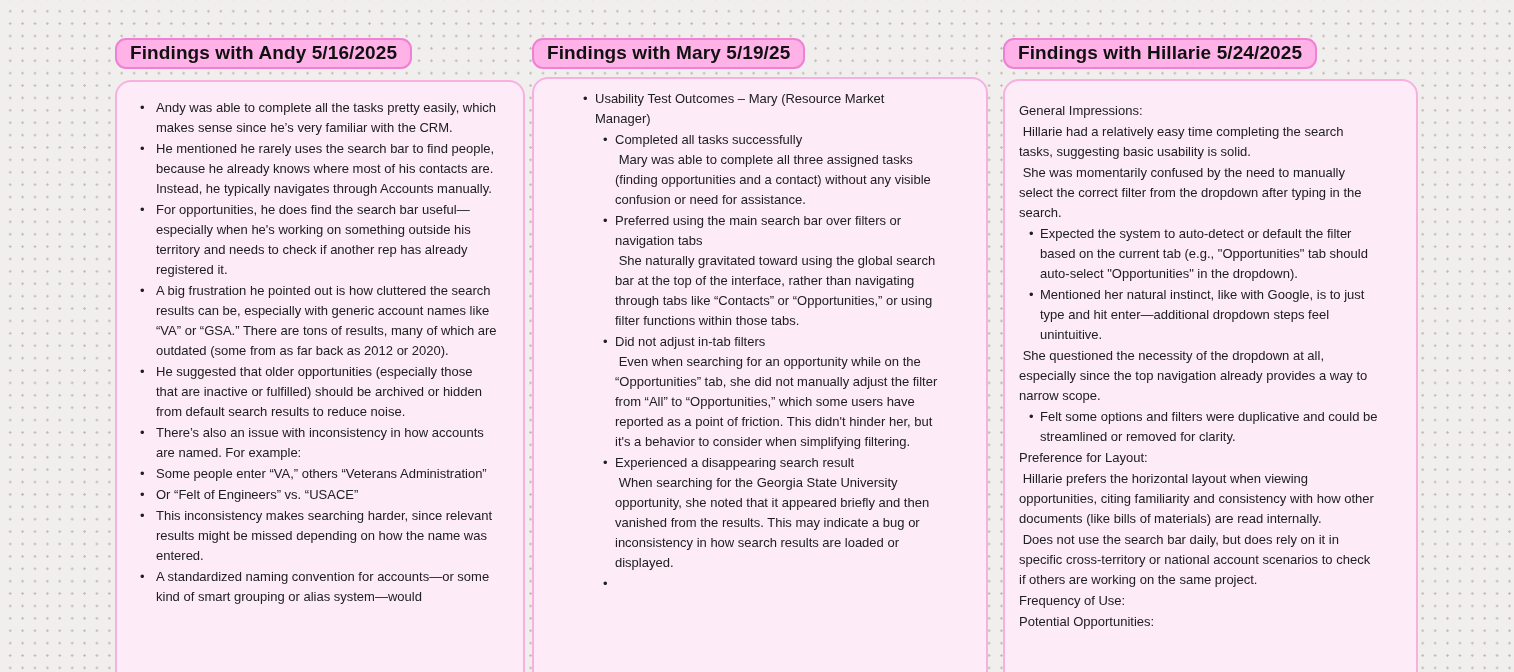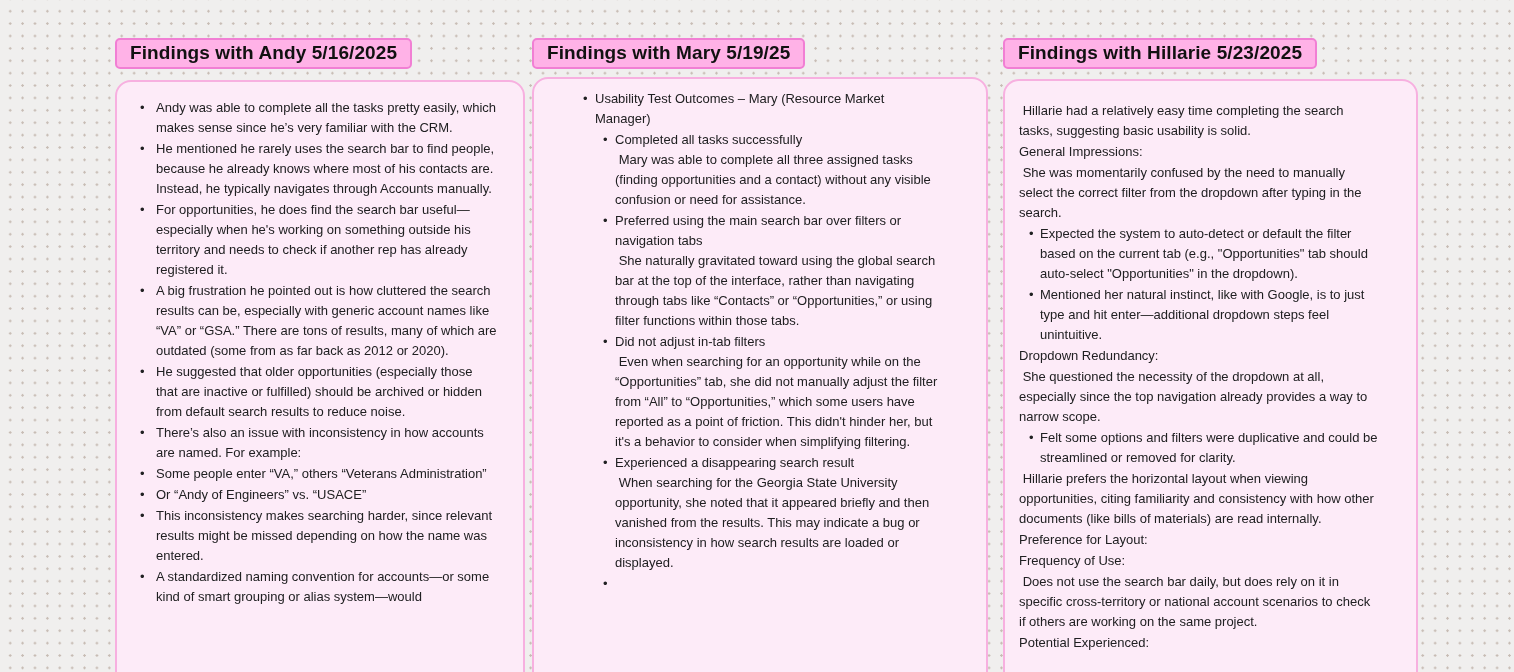--- a/index.html
+++ b/index.html
@@ -14,21 +14,21 @@
   }
   .column { position:absolute; top:38px; }
   .col-andy     { left:115px;  width:410px; }
   .col-mary     { left:532px;  width:456px; }
   .col-hillarie { left:1003px; width:415px; }
 
   .pill {
     display:inline-block;
     background:var(--pill-fill,#ffb2e7);
     border:2.5px solid var(--pill-border,#f17fd4);
-    border-radius:5px;
+    border-radius:11px;
     padding:2px 13px 3px 13px;
     font-size:19px; font-weight:700; color:#111;
     letter-spacing:.1px;
     white-space:nowrap;
   }
   .card {
     background:var(--card-fill,#fdebf8);
     border:2px solid var(--card-border,#f7b0e0);
     border-radius:16px;
     height:700px;
@@ -83,21 +83,21 @@
           <div class="block ind0">
             <span class="marker">•</span>
             <div class="content"><span>There’s also an issue with inconsistency in how accounts are named. For example:</span></div>
           </div>
           <div class="block ind0">
             <span class="marker">•</span>
             <div class="content"><span>Some people enter “VA,” others “Veterans Administration”</span></div>
           </div>
           <div class="block ind0">
             <span class="marker">•</span>
-            <div class="content"><span>Or “Andy of Engineers” vs. “USACE”</span></div>
+            <div class="content"><span>Or “Felt of Engineers” vs. “USACE”</span></div>
           </div>
           <div class="block ind0">
             <span class="marker">•</span>
             <div class="content"><span>This inconsistency makes searching harder, since relevant results might be missed depending on how the name was entered.</span></div>
           </div>
           <div class="block ind0">
             <span class="marker">•</span>
             <div class="content"><span>A standardized naming convention for accounts—or some kind of smart grouping or alias system—would</span></div>
           </div>
         </div>
@@ -130,62 +130,59 @@
           </div>
           <div class="block ind1">
             <span class="marker">•</span>
             <div class="content"><br></div>
           </div>
         </div>
     </div>
   </section>
 
   <section class="column col-hillarie">
-    <div class="pill">Findings with Hillarie 5/23/2025</div>
+    <div class="pill">Findings with Hillarie 5/24/2025</div>
     <div class="card">
       <div class="card-body">
           <div class="block ind0">
-            <div class="content"><span> Hillarie had a relatively easy time completing the search tasks, suggesting basic usability is solid.</span></div>
+            <div class="content"><span>General Impressions:</span></div>
           </div>
           <div class="block ind0">
-            <div class="content"><span>General Impressions:</span></div>
+            <div class="content"><span> Hillarie had a relatively easy time completing the search tasks, suggesting basic usability is solid.</span></div>
           </div>
           <div class="block ind0">
             <div class="content"><span> She was momentarily confused by the need to manually select the correct filter from the dropdown after typing in the search.</span></div>
           </div>
           <div class="block ind1">
             <span class="marker">•</span>
             <div class="content"><span>Expected the system to auto-detect or default the filter based on the current tab (e.g., "Opportunities" tab should auto-select "Opportunities" in the dropdown).</span></div>
           </div>
           <div class="block ind1">
             <span class="marker">•</span>
             <div class="content"><span>Mentioned her natural instinct, like with Google, is to just type and hit enter—additional dropdown steps feel unintuitive.</span></div>
           </div>
           <div class="block ind0">
-            <div class="content"><span>Dropdown Redundancy:</span></div>
-          </div>
-          <div class="block ind0">
             <div class="content"><span> She questioned the necessity of the dropdown at all, especially since the top navigation already provides a way to narrow scope.</span></div>
           </div>
           <div class="block ind1">
             <span class="marker">•</span>
             <div class="content"><span>Felt some options and filters were duplicative and could be streamlined or removed for clarity.</span></div>
           </div>
           <div class="block ind0">
+            <div class="content"><span>Preference for Layout:</span></div>
+          </div>
+          <div class="block ind0">
             <div class="content"><span> Hillarie prefers the horizontal layout when viewing opportunities, citing familiarity and consistency with how other documents (like bills of materials) are read internally.</span></div>
           </div>
           <div class="block ind0">
-            <div class="content"><span>Preference for Layout:</span></div>
+            <div class="content"><span> Does not use the search bar daily, but does rely on it in specific cross-territory or national account scenarios to check if others are working on the same project.</span></div>
           </div>
           <div class="block ind0">
             <div class="content"><span>Frequency of Use:</span></div>
           </div>
           <div class="block ind0">
-            <div class="content"><span> Does not use the search bar daily, but does rely on it in specific cross-territory or national account scenarios to check if others are working on the same project.</span></div>
-          </div>
-          <div class="block ind0">
-            <div class="content"><span>Potential Experienced:</span></div>
+            <div class="content"><span>Potential Opportunities:</span></div>
           </div>
         </div>
     </div>
   </section>
 
 </div>
 
 </body></html>

